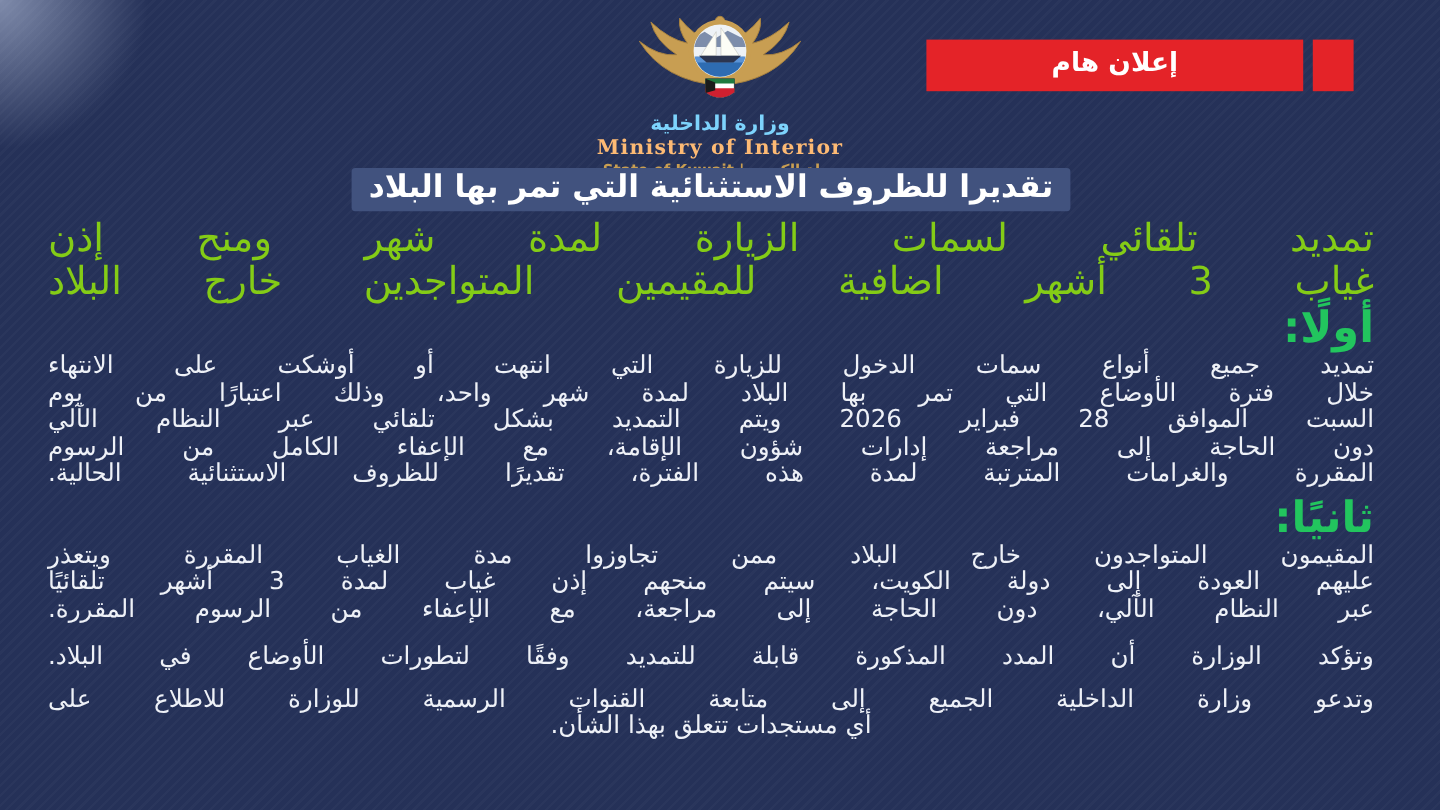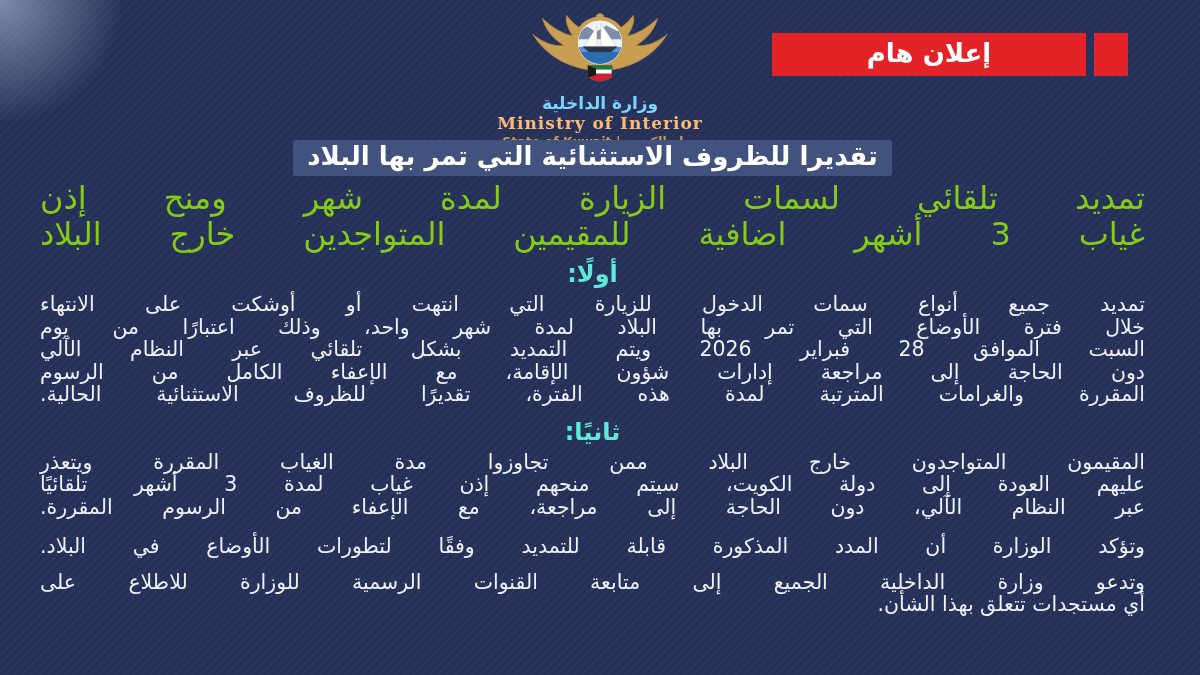--- a/index.html
+++ b/index.html
@@ -18,34 +18,34 @@
   }
   
   .logo-block{position:absolute;top:12px;left:0;right:0;text-align:center;color:#c89e52;}
   .logo-block svg{display:block;margin:0 auto;}
   .ministry-ar{font-size:17px;font-weight:bold;margin-top:1px;color:#7dd3fc;}
   .ministry-en{font-family:"DejaVu Serif",serif;font-size:17px;font-weight:bold;letter-spacing:1px;color:#fdba74;direction:ltr;}
   .state-line{font-size:12.5px;font-weight:bold;color:#c89e52;margin-top:1px;direction:ltr;}
   
   .banner{position:absolute;top:33px;left:772px;width:314px;height:43px;background:#e42328;
     display:flex;align-items:center;justify-content:center;}
-  .banner-label{color:#ffffff;font-size:26px;font-weight:bold;line-height:1;padding-bottom:4px;}
+  .banner-label{color:#ffffff;font-size:22px;font-weight:bold;line-height:1;padding-bottom:4px;}
   .banner-square{position:absolute;top:33px;left:1094px;width:34px;height:43px;background:#e42328;}
   
   .content{position:absolute;top:140px;right:55px;left:40px;color:#eef1f7;}
   .kicker-row{text-align:center;}
   .kicker{
     display:inline-block;font-size:26px;font-weight:bold;color:#ffffff;
     background:#41527e;border-radius:3px;padding:1px 14px 5px;
   }
   .headline{margin-top:4px;}
   .headline .jline{font-size:32px;font-weight:normal;line-height:36px;color:#84cc16;}
   .jline{text-align:justify;text-align-last:justify;}
-  .cline{text-align:right;}
-  .section-heading{font-size:24px;font-weight:bold;color:#5eead4;line-height:30px;text-align:center;}
+  .cline{text-align:center;}
+  .section-heading{font-size:36px;font-weight:bold;color:#22c55e;line-height:30px;}
   .sh1{margin-top:7px;}
   .sh2{margin-top:11px;}
   .bodytext{font-size:20.5px;line-height:22.5px;letter-spacing:.2px;}
   .bodytext.first{margin-top:4px;}
   .note1{margin-top:17px;}
   .note2{margin-top:13px;}
 </style>
 </head>
 <body>
 

